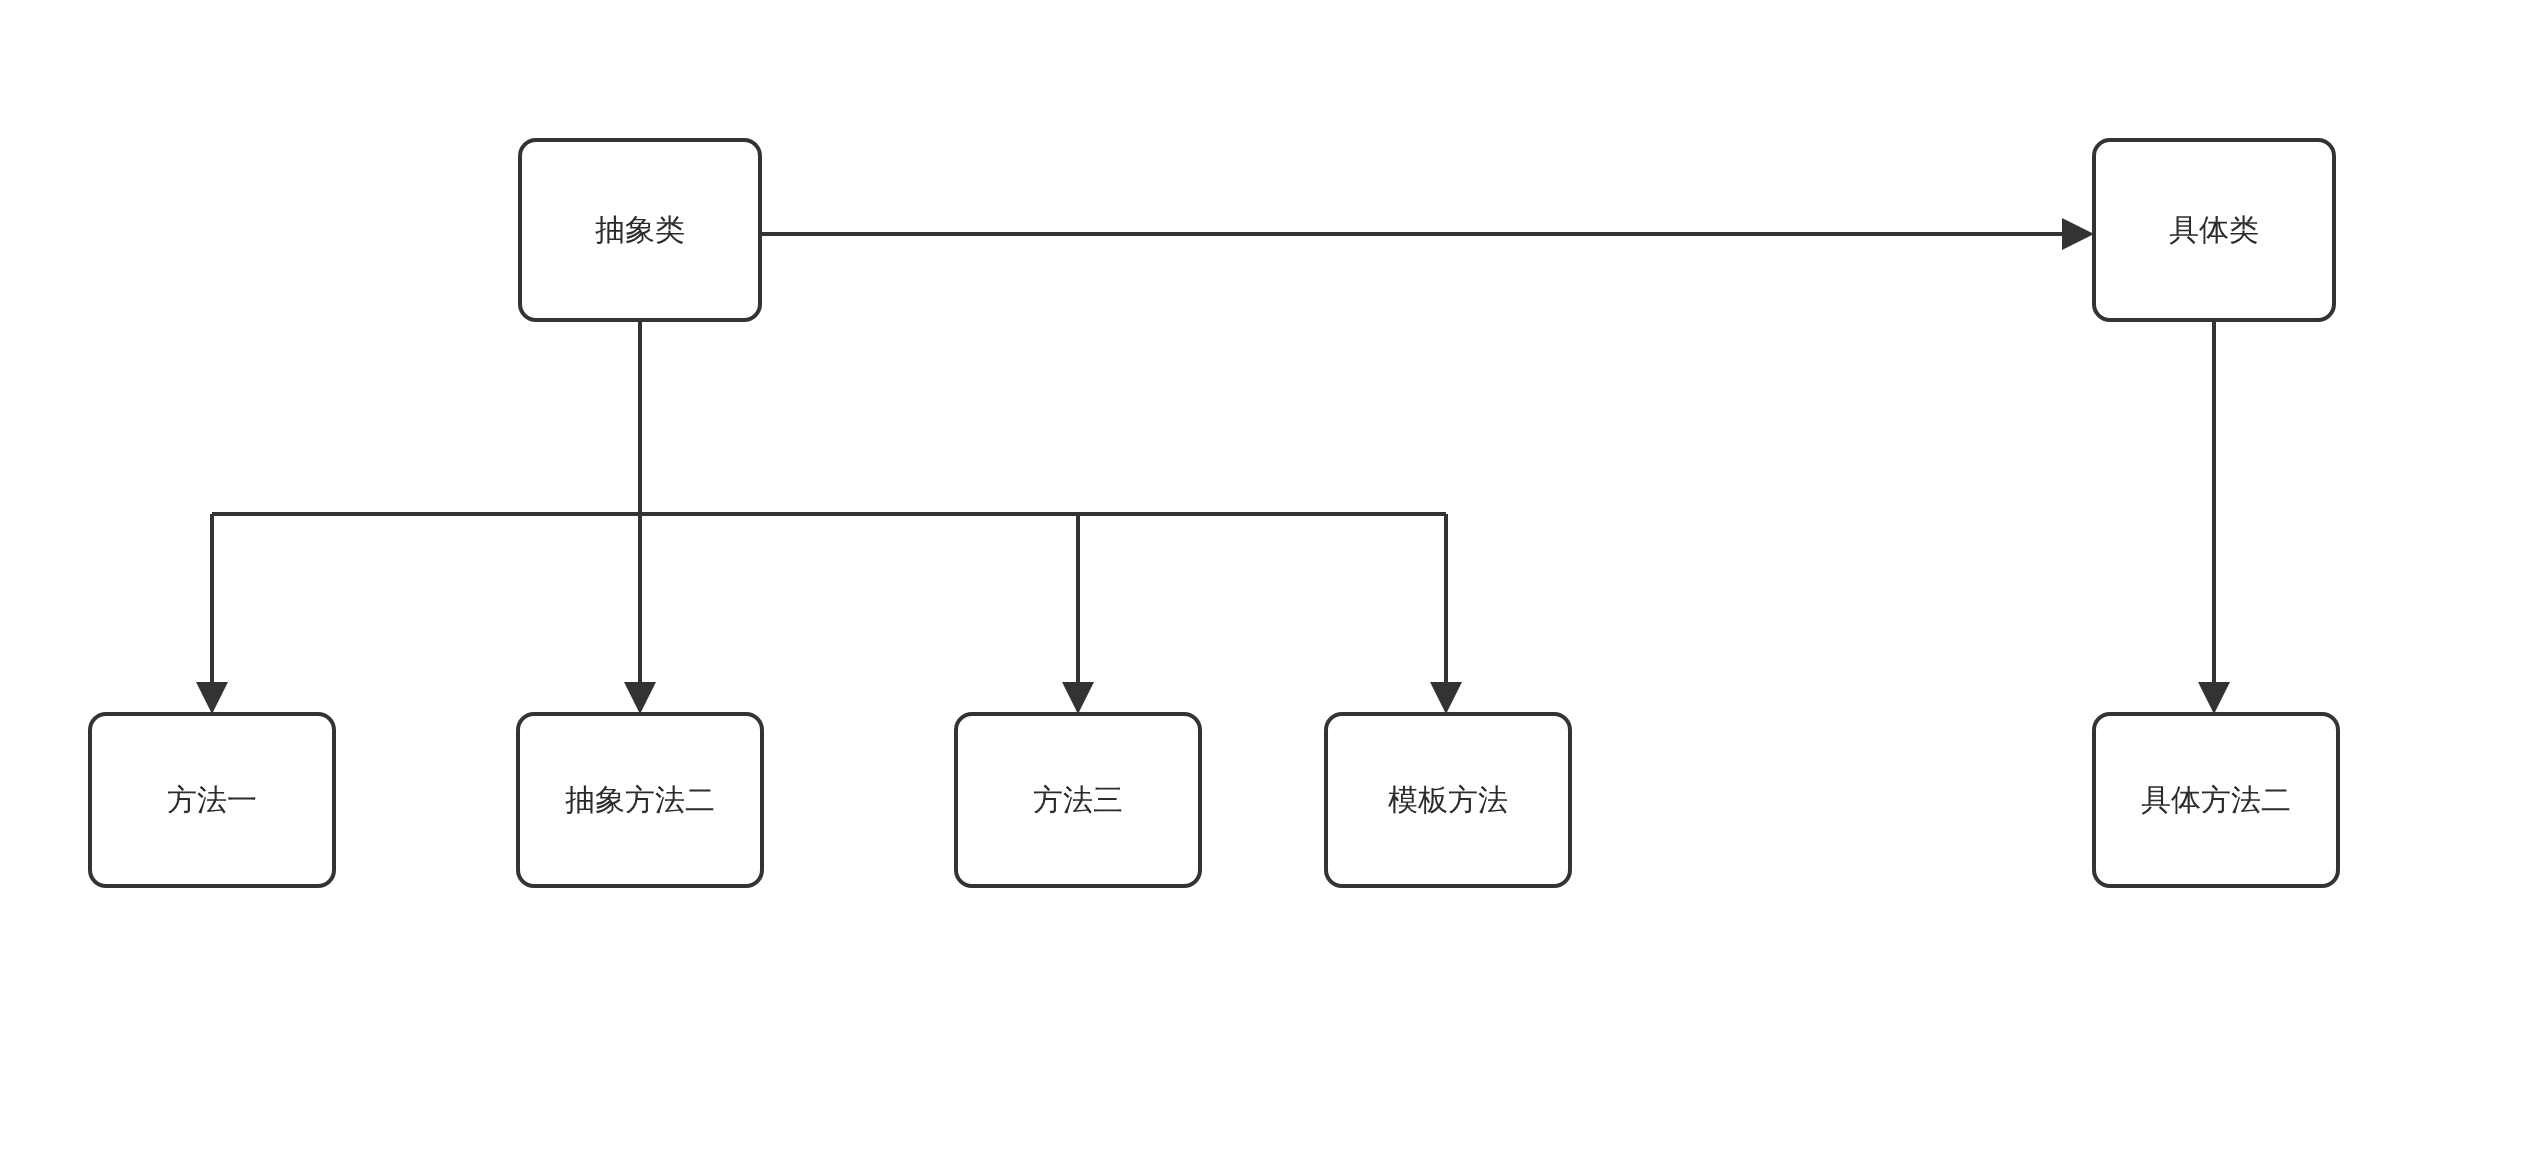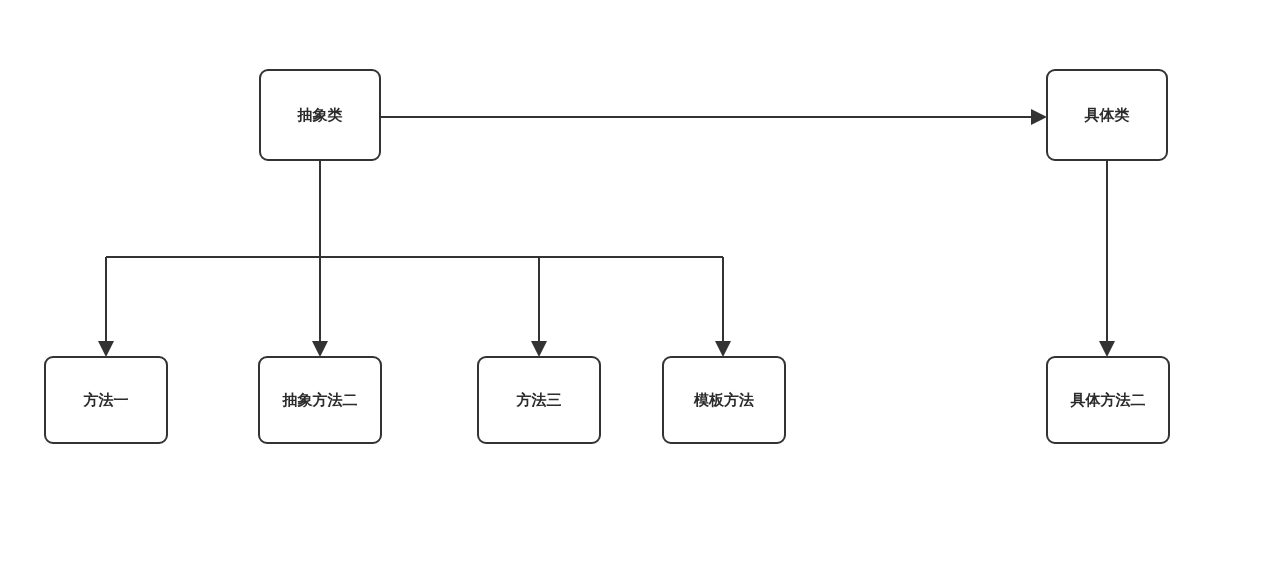--- a/index.html
+++ b/index.html
@@ -10,21 +10,20 @@
   }
   body {
     font-family: "Liberation Sans", "DejaVu Sans", sans-serif;
   }
   #canvas {
     position: relative;
     width: 1269px;
     height: 578px;
     background: #ffffff;
     overflow: hidden;
-    font-weight: bold;
   }
   #diagram-svg {
     position: absolute;
     left: 0;
     top: 0;
     width: 1269px;
     height: 578px;
     display: block;
   }
   .node-rect {

